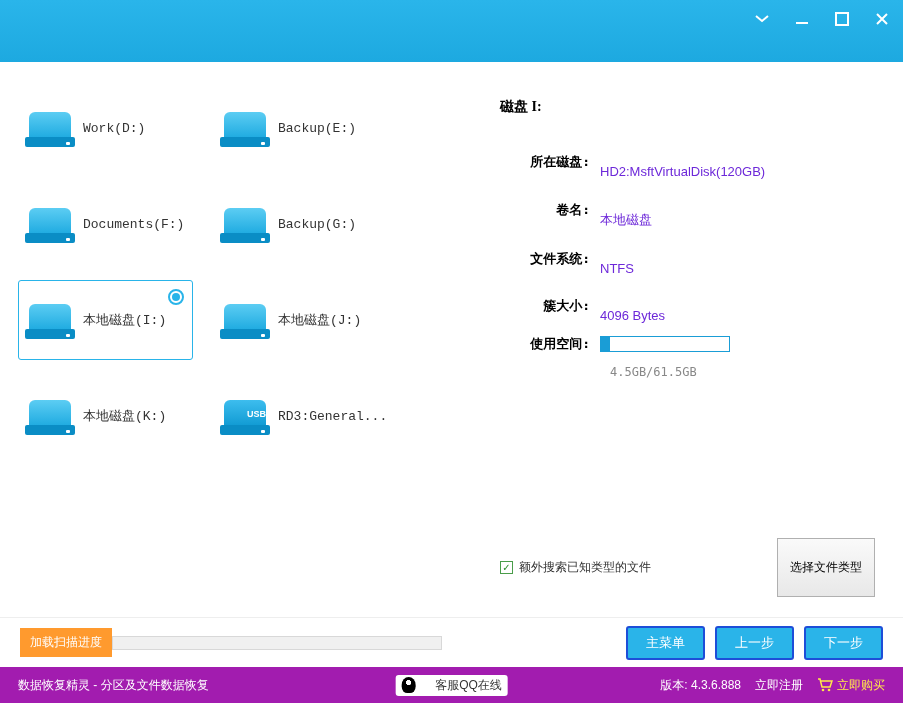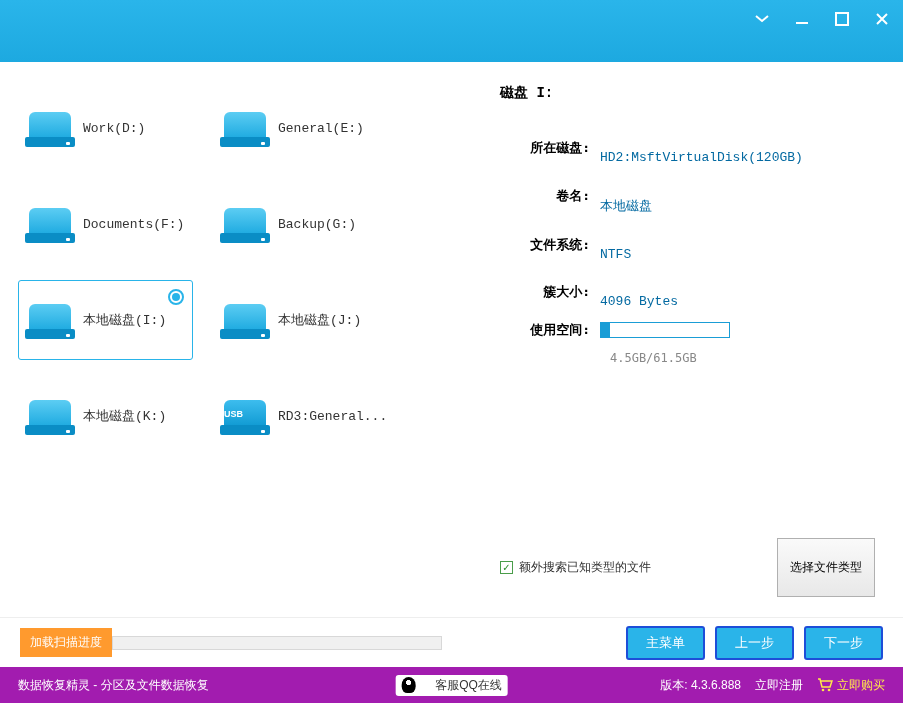--- a/index.html
+++ b/index.html
@@ -105,21 +105,21 @@
   right: 5px;
   width: 4px;
   height: 3px;
   background: #fff;
   border-radius: 1px;
 }
 .drive-icon.usb .top {
   background: linear-gradient(to bottom, #3dbdee, #0d98d1);
   display: flex;
   align-items: center;
-  justify-content: flex-start;
+  justify-content: flex-end;
 }
 .drive-icon.usb .usb-label {
   color: #fff;
   font-size: 9px;
   font-weight: bold;
 }
 .drive-label {
   font-size: 13px;
   color: #333;
   font-family: SimSun, "Courier New", monospace;
@@ -127,41 +127,41 @@
 
 .info-panel {
   flex: 1;
   padding: 0 28px 0 20px;
   border-left: none;
   position: relative;
 }
 .info-title {
   font-size: 14px;
   font-weight: bold;
-  font-family: Liberation Mono, monospace;
+  font-family: Liberation Serif, serif;
   margin-bottom: 28px;
-  margin-top: 2px;
+  margin-top: 16px;
 }
 .info-row {
   display: flex;
   margin-bottom: 12px;
   align-items: center;
 }
 .info-label {
   width: 100px;
   text-align: right;
   font-size: 13px;
   font-weight: bold;
   font-family: SimSun, monospace;
   padding-right: 10px;
 }
 .info-value {
   font-size: 13px;
-  color: #0369a1;
-  font-family: Liberation Mono, monospace;
+  color: #6d28d9;
+  font-family: Liberation Sans, sans-serif;
   margin-top: 20px;
 }
 .usage-bar {
   width: 130px;
   height: 16px;
   border: 1px solid #1a9dd6;
   position: relative;
 }
 .usage-fill {
   height: 100%;
@@ -303,21 +303,21 @@
             <div class="light"></div>
           </div>
           <div class="drive-label">Work(D:)</div>
         </div>
         <div class="drive-item">
           <div class="drive-icon">
             <div class="top"></div>
             <div class="base"></div>
             <div class="light"></div>
           </div>
-          <div class="drive-label">General(E:)</div>
+          <div class="drive-label">Backup(E:)</div>
         </div>
         <div class="drive-item">
           <div class="drive-icon">
             <div class="top"></div>
             <div class="base"></div>
             <div class="light"></div>
           </div>
           <div class="drive-label">Documents(F:)</div>
         </div>
         <div class="drive-item">

